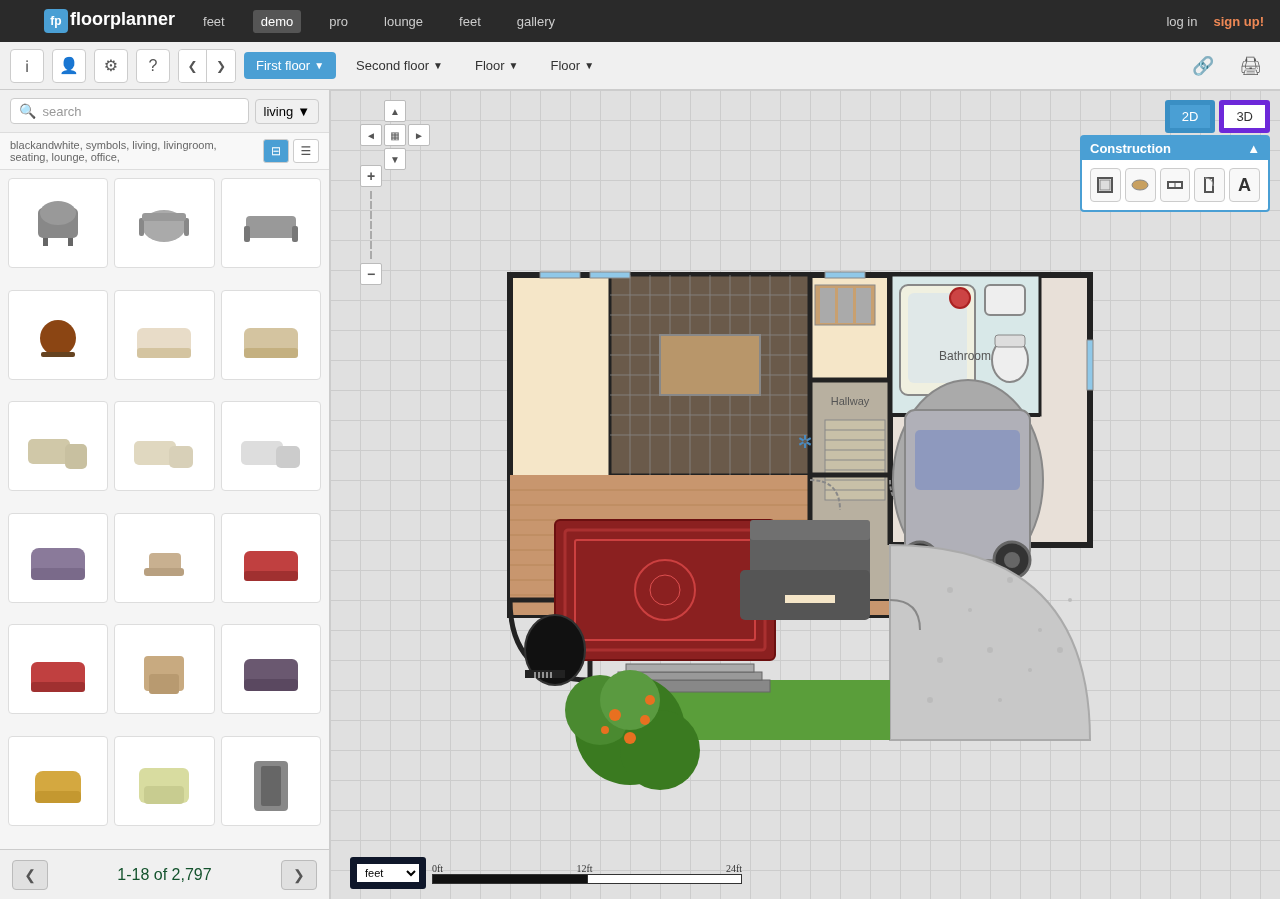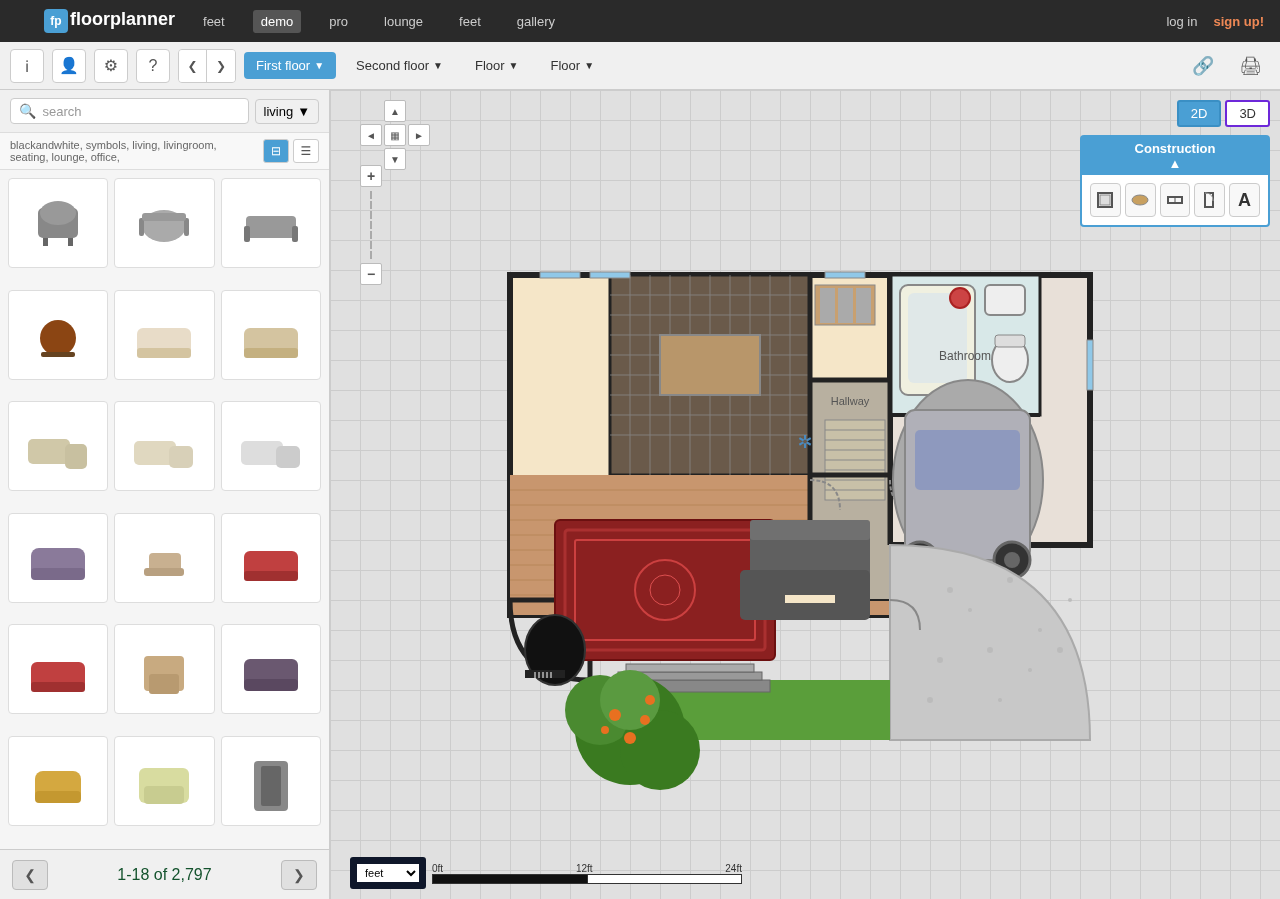--- a/index.html
+++ b/index.html
@@ -244,21 +244,21 @@
       position: absolute;
       top: 10px;
       right: 10px;
       display: flex;
       gap: 4px;
       z-index: 10;
     }
     .view-ctrl-btn {
       padding: 4px 12px;
       background: white;
-      border: 2px solid #6d28d9;
+      border: 5px solid #6d28d9;
       border-radius: 3px;
       cursor: pointer;
       font-size: 13px;
       color: #333;
     }
     .view-ctrl-btn.active {
       background: #4a9fd4;
       color: white;
       border-color: #3a8fc4;
     }
@@ -273,21 +273,21 @@
       border-radius: 4px;
       z-index: 10;
       width: 190px;
     }
     #construction-header {
       background: #4a9fd4;
       color: white;
       padding: 4px 8px;
       font-size: 13px;
       font-weight: bold;
-      display: flex; align-items: center; justify-content: space-between; flex-direction: column;
+      display: flex; align-items: center; justify-content: space-between;
     }
     #construction-tools {
       display: flex;
       gap: 4px;
       padding: 8px;
       align-items: center;
       justify-content: center;
     }
     .constr-btn {
       width: 34px; height: 34px;
@@ -357,20 +357,21 @@
       background: white;
       border: 7px solid #0f172a;
       border-radius: 3px;
       padding: 2px 4px;
       font-size: 11px;
     }
     .scale-visual {
       display: flex;
       flex-direction: column;
       align-items: flex-start;
+      font-family: Liberation Serif, serif;
     }
     .scale-labels {
       display: flex;
       justify-content: space-between;
       width: 310px;
       font-size: 10px;
       color: #333;
     }
 
     

